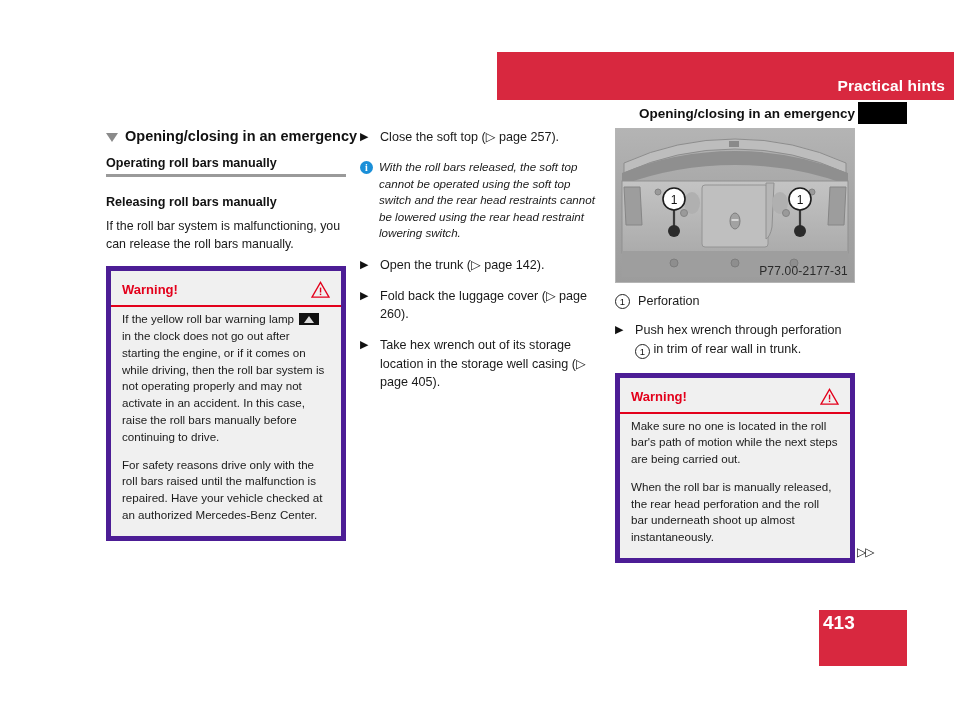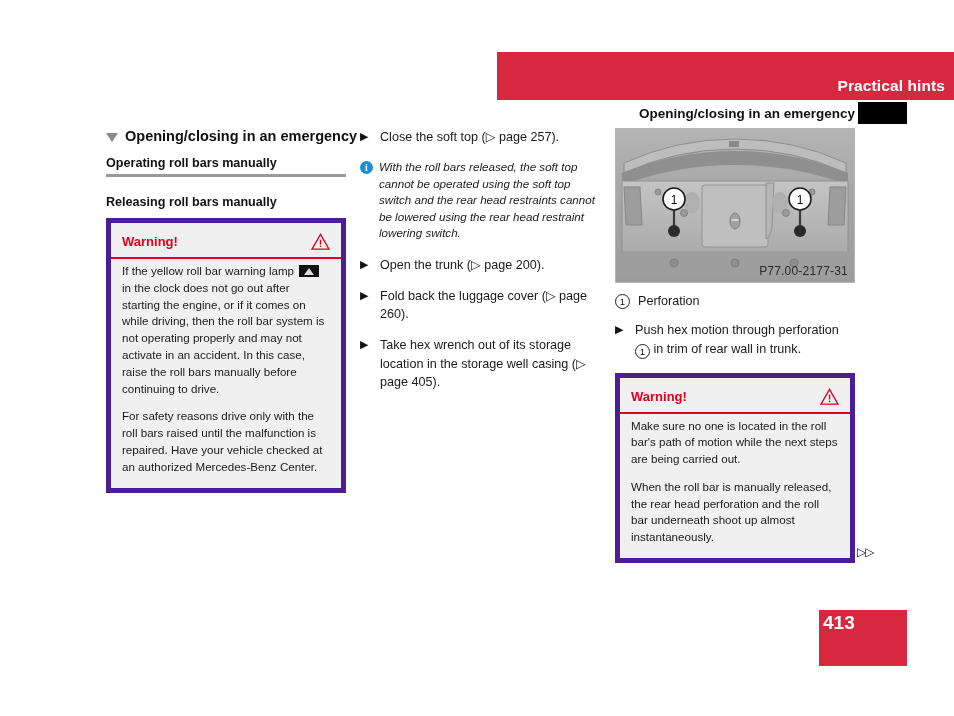--- a/index.html
+++ b/index.html
@@ -304,20 +304,21 @@
 
     <div class="section-title">
       <span class="tri-down"></span>
       <span>Opening/closing in an emergency</span>
     </div>
 
     <div class="h2">Operating roll bars manually</div>
     <div class="rule-gray"></div>
 
     <div class="h3">Releasing roll bars manually</div>
+    <p class="para">If the roll bar system is malfunctioning, you can release the roll bars manually.</p>
 
     <div class="warnbox">
       <div class="warnbox-head">
         <span class="warnbox-title">Warning!</span>
         <svg class="warn-tri" viewBox="0 0 20 18">
           <polygon points="10,1.5 19,17 1,17" fill="none" stroke="#e3001b" stroke-width="1.4"></polygon>
           <rect x="9.3" y="7" width="1.5" height="5.2" fill="#e3001b"></rect>
           <rect x="9.3" y="13.4" width="1.5" height="1.5" fill="#e3001b"></rect>
         </svg>
       </div>
@@ -339,21 +340,21 @@
       <span class="step-text">Close the soft top (▷ page 257).</span>
     </div>
 
     <div class="note">
       <span class="info-icon">i</span>
       <span class="note-text">With the roll bars released, the soft top cannot be operated using the soft top switch and the rear head restraints cannot be lowered using the rear head restraint lowering switch.</span>
     </div>
 
     <div class="step">
       <span class="step-arrow">▶</span>
-      <span class="step-text">Open the trunk (▷ page 200).</span>
+      <span class="step-text">Open the trunk (▷ page 142).</span>
     </div>
 
     <div class="step">
       <span class="step-arrow">▶</span>
       <span class="step-text">Fold back the luggage cover (▷ page 260).</span>
     </div>
 
     <div class="step">
       <span class="step-arrow">▶</span>
       <span class="step-text">Take hex wrench out of its storage location in the storage well casing (▷ page 405).</span>
@@ -409,21 +410,21 @@
     </div>
 
     <div class="legend-item">
       <span class="circnum">1</span>
       <span>Perforation</span>
     </div>
 
     <div class="step">
       <span class="step-arrow">▶</span>
       <span class="step-text">
-        <span>Push hex motion through perforation</span>
+        <span>Push hex wrench through perforation</span>
         <span class="circnum-inline">1</span>
         <span>in trim of rear wall in trunk.</span>
       </span>
     </div>
 
     <div class="warnbox" style="margin-top:14px;">
       <div class="warnbox-head">
         <span class="warnbox-title">Warning!</span>
         <svg class="warn-tri" viewBox="0 0 20 18">
           <polygon points="10,1.5 19,17 1,17" fill="none" stroke="#e3001b" stroke-width="1.4"></polygon>

